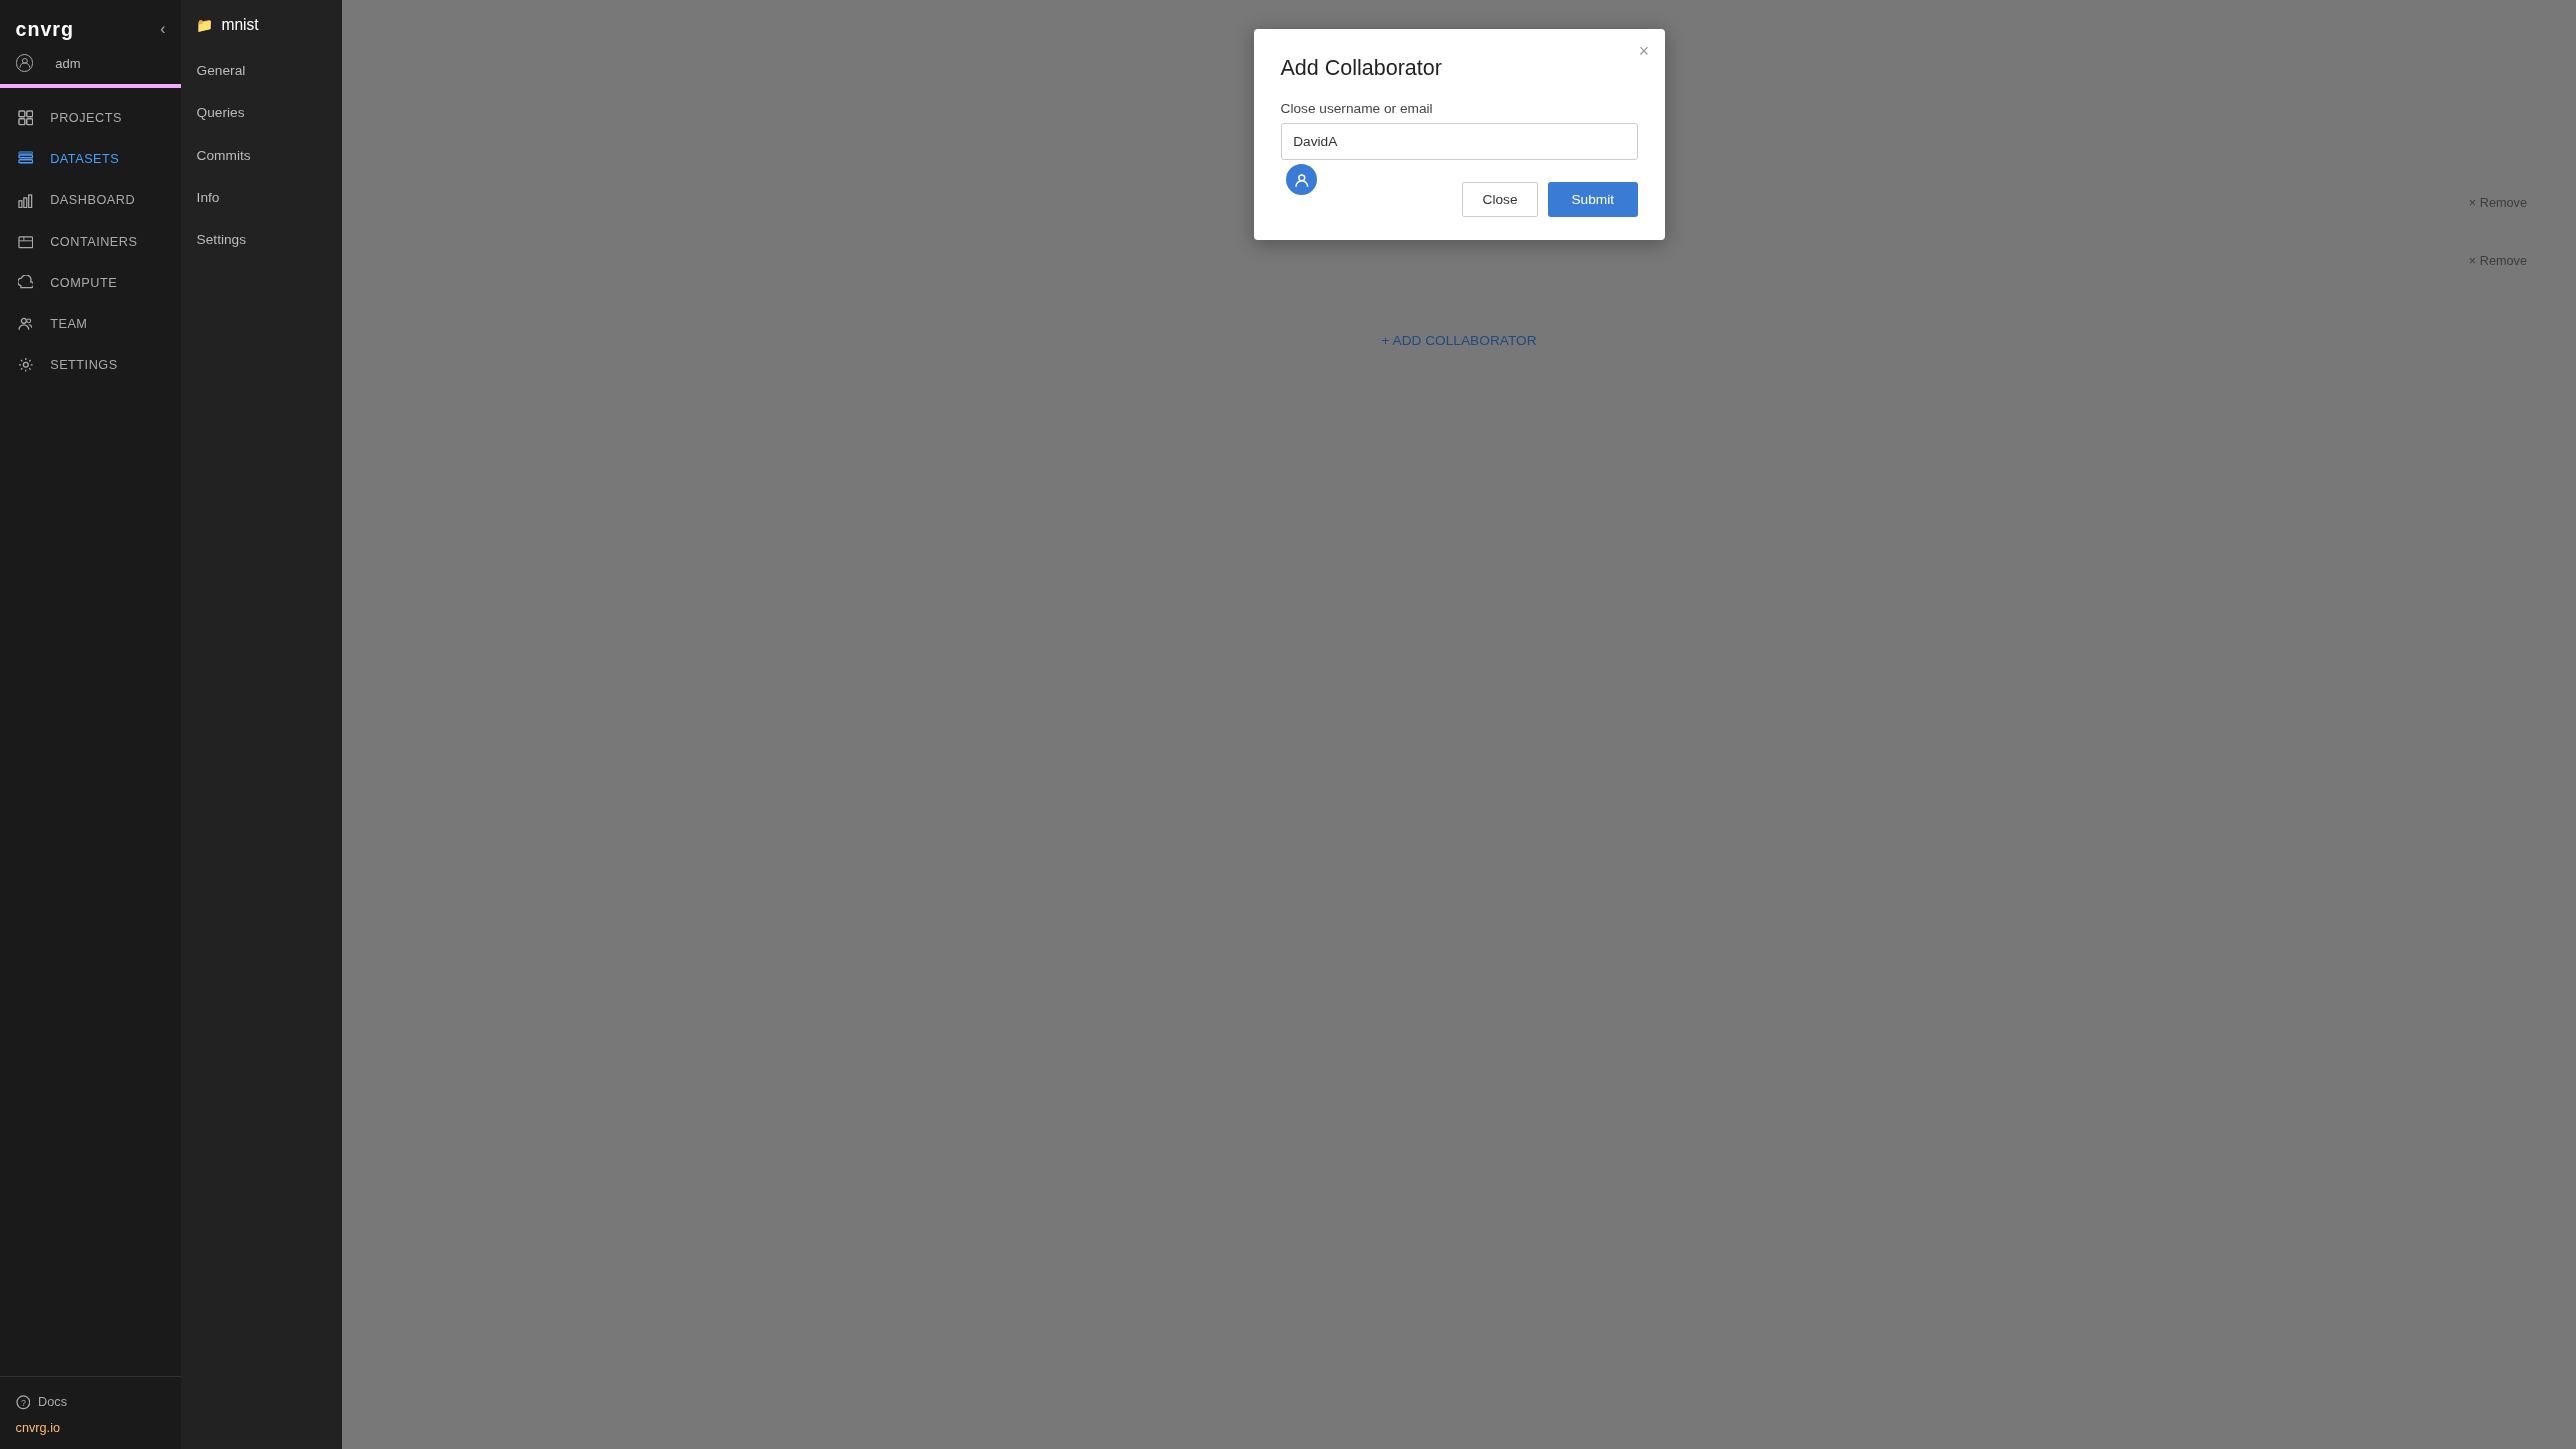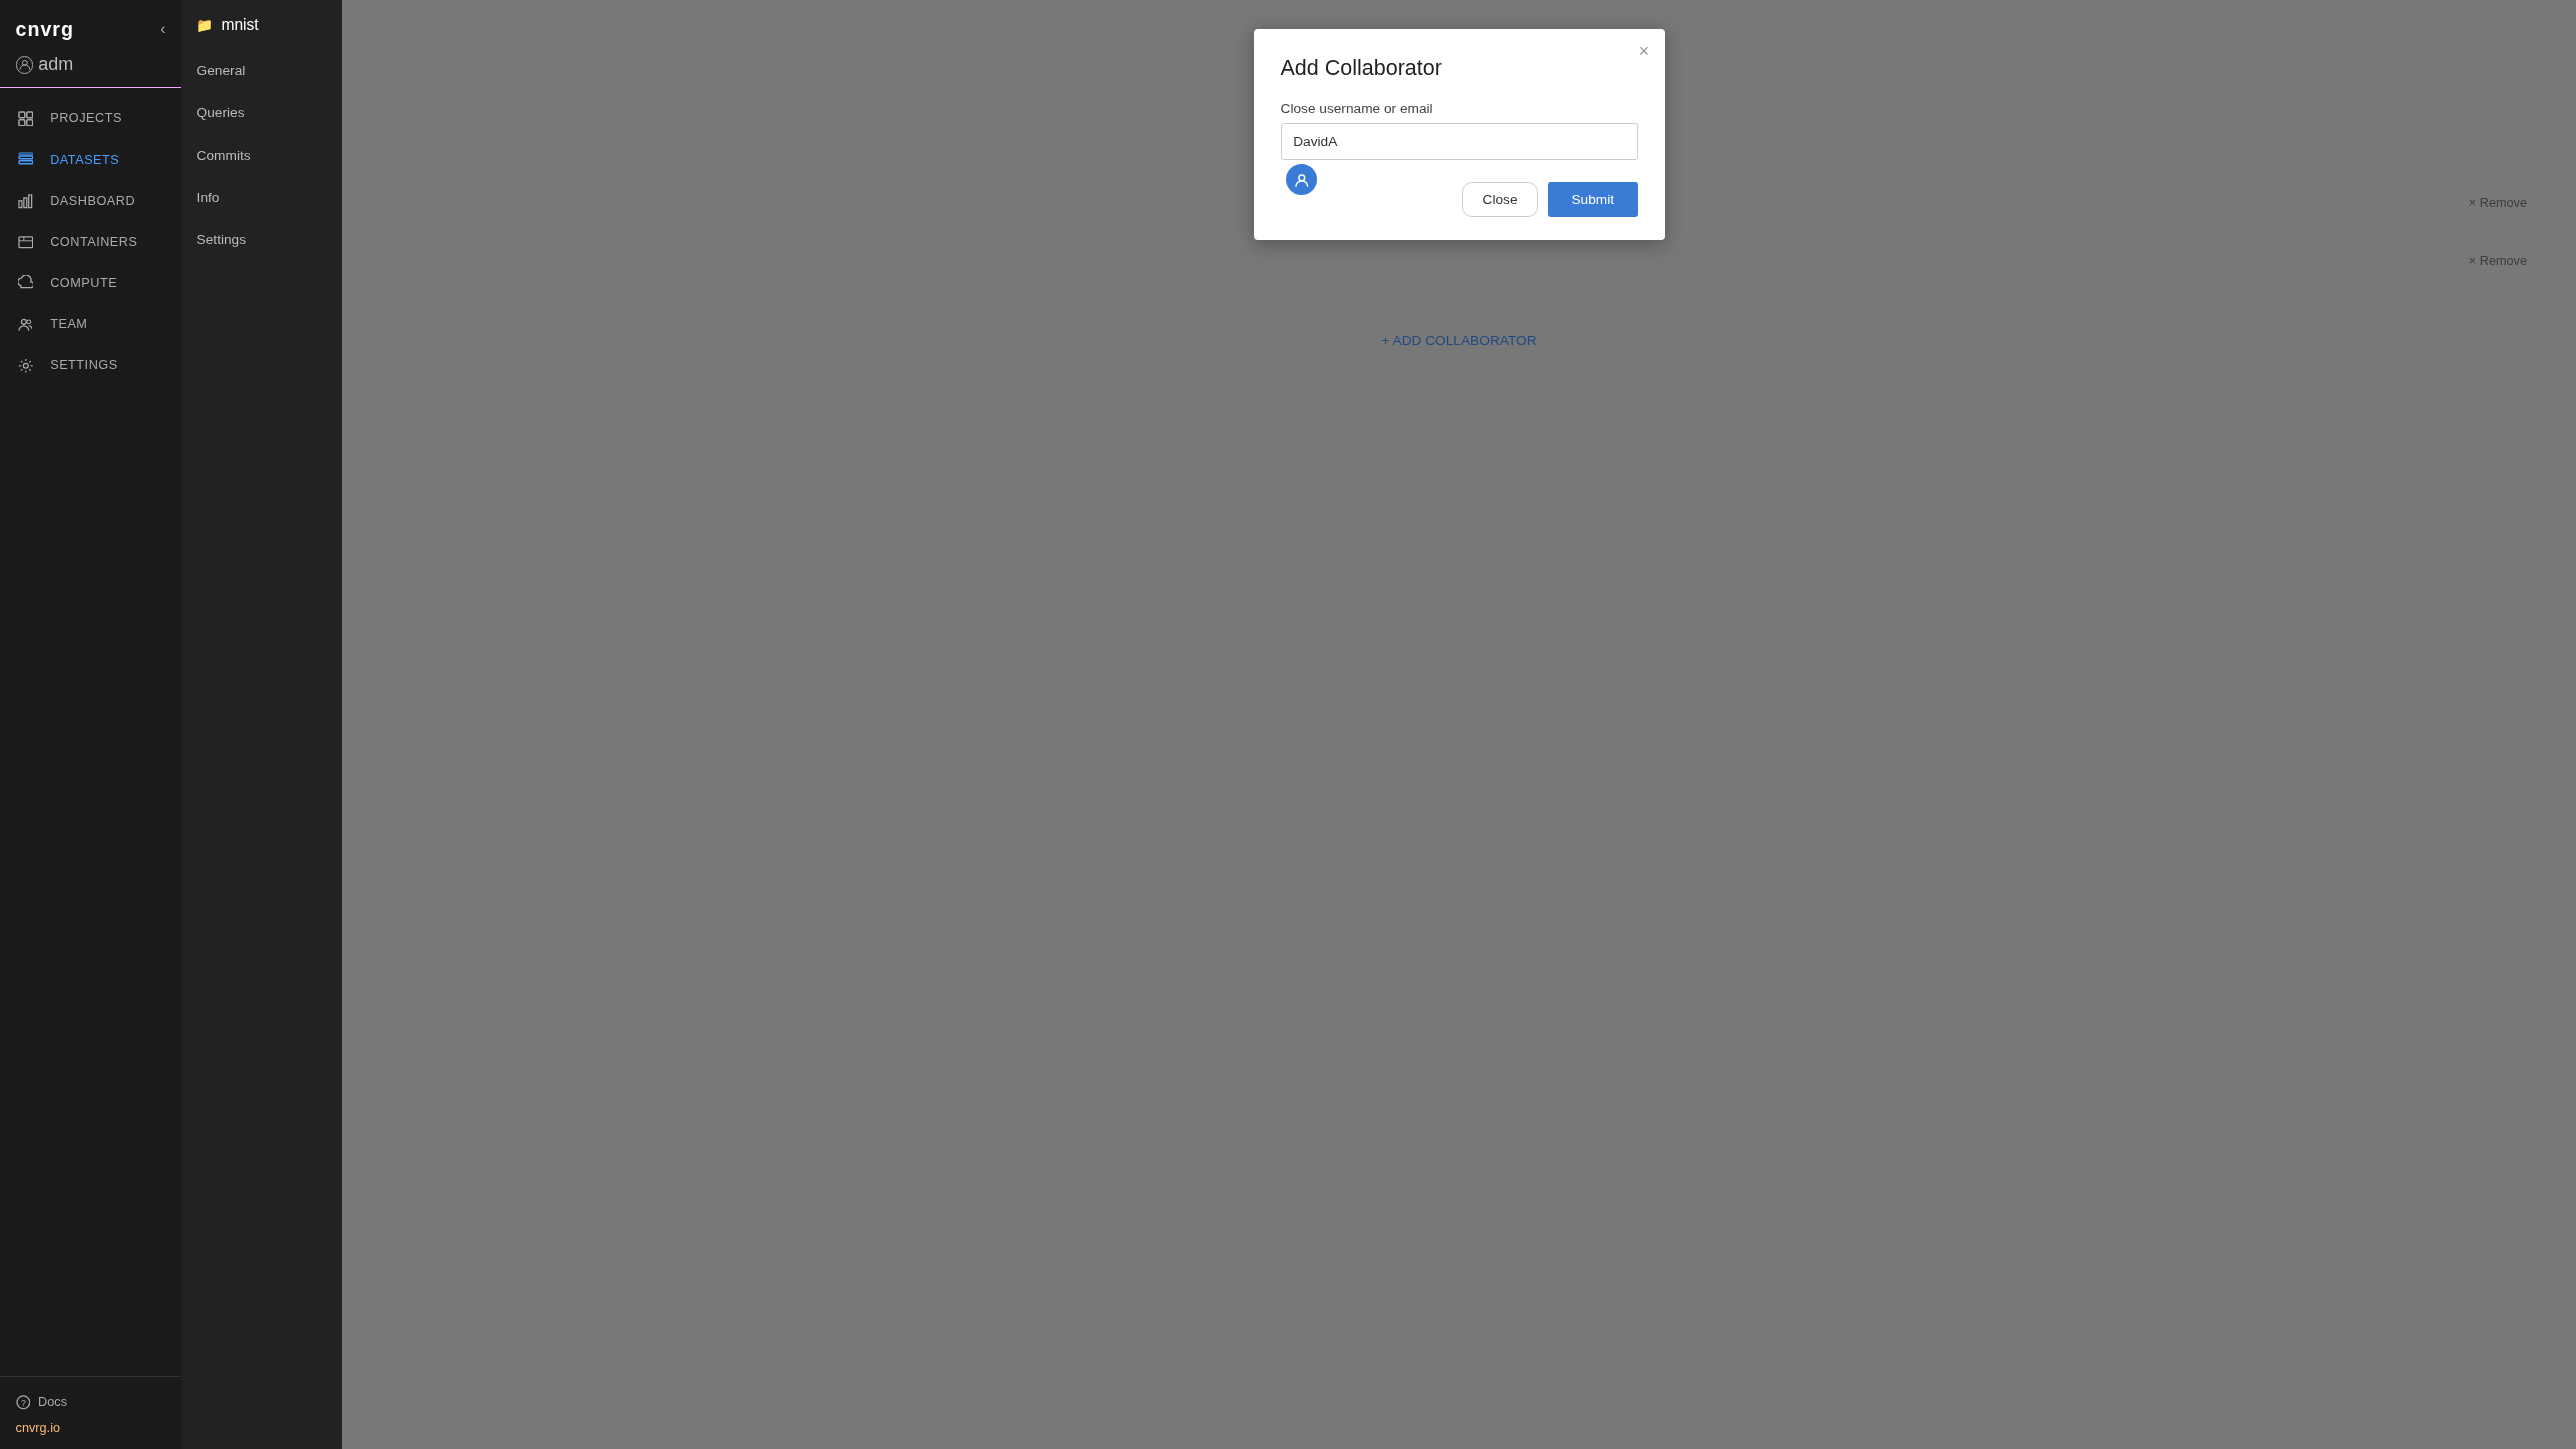--- a/index.html
+++ b/index.html
@@ -28,25 +28,25 @@
       letter-spacing: 1px;
     }
     .sidebar-collapse-btn {
       color: #aaa;
       cursor: pointer;
       font-size: 15.6px;
     }
     .sidebar-user {
       padding: 3.9px 15.6px 11.7px;
       color: #bbb;
-      font-size: 18px;
-      display: flex;
-      align-items: center;
-      gap: 5px;
-      border-bottom: 1px solid #f0abfc;
+      font-size: 13px;
+      display: flex;
+      align-items: center;
+      gap: 22px;
+      border-bottom: 4px solid #f0abfc;
     }
     .user-icon {
       width: 17.6px;
       height: 17.6px;
       border: 1px solid #aaa;
       border-radius: 50%;
       display: flex;
       align-items: center;
       justify-content: center;
       font-size: 9.8px;
@@ -220,21 +220,21 @@
     .modal-actions {
       display: flex;
       justify-content: flex-end;
       gap: 9.8px;
       margin-top: 15.6px;
     }
     .btn-close {
       padding: 8.8px 19.6px;
       border: 1px solid #ccc;
       background: #fff;
-      border-radius: 10px;
+      border-radius: 2px;
       font-size: 13.7px;
       cursor: pointer;
       color: #333;
     }
     .btn-submit {
       padding: 8.8px 23.5px;
       background: #3a7bd5;
       border: none;
       border-radius: 2.9px;
       font-size: 13.7px;

